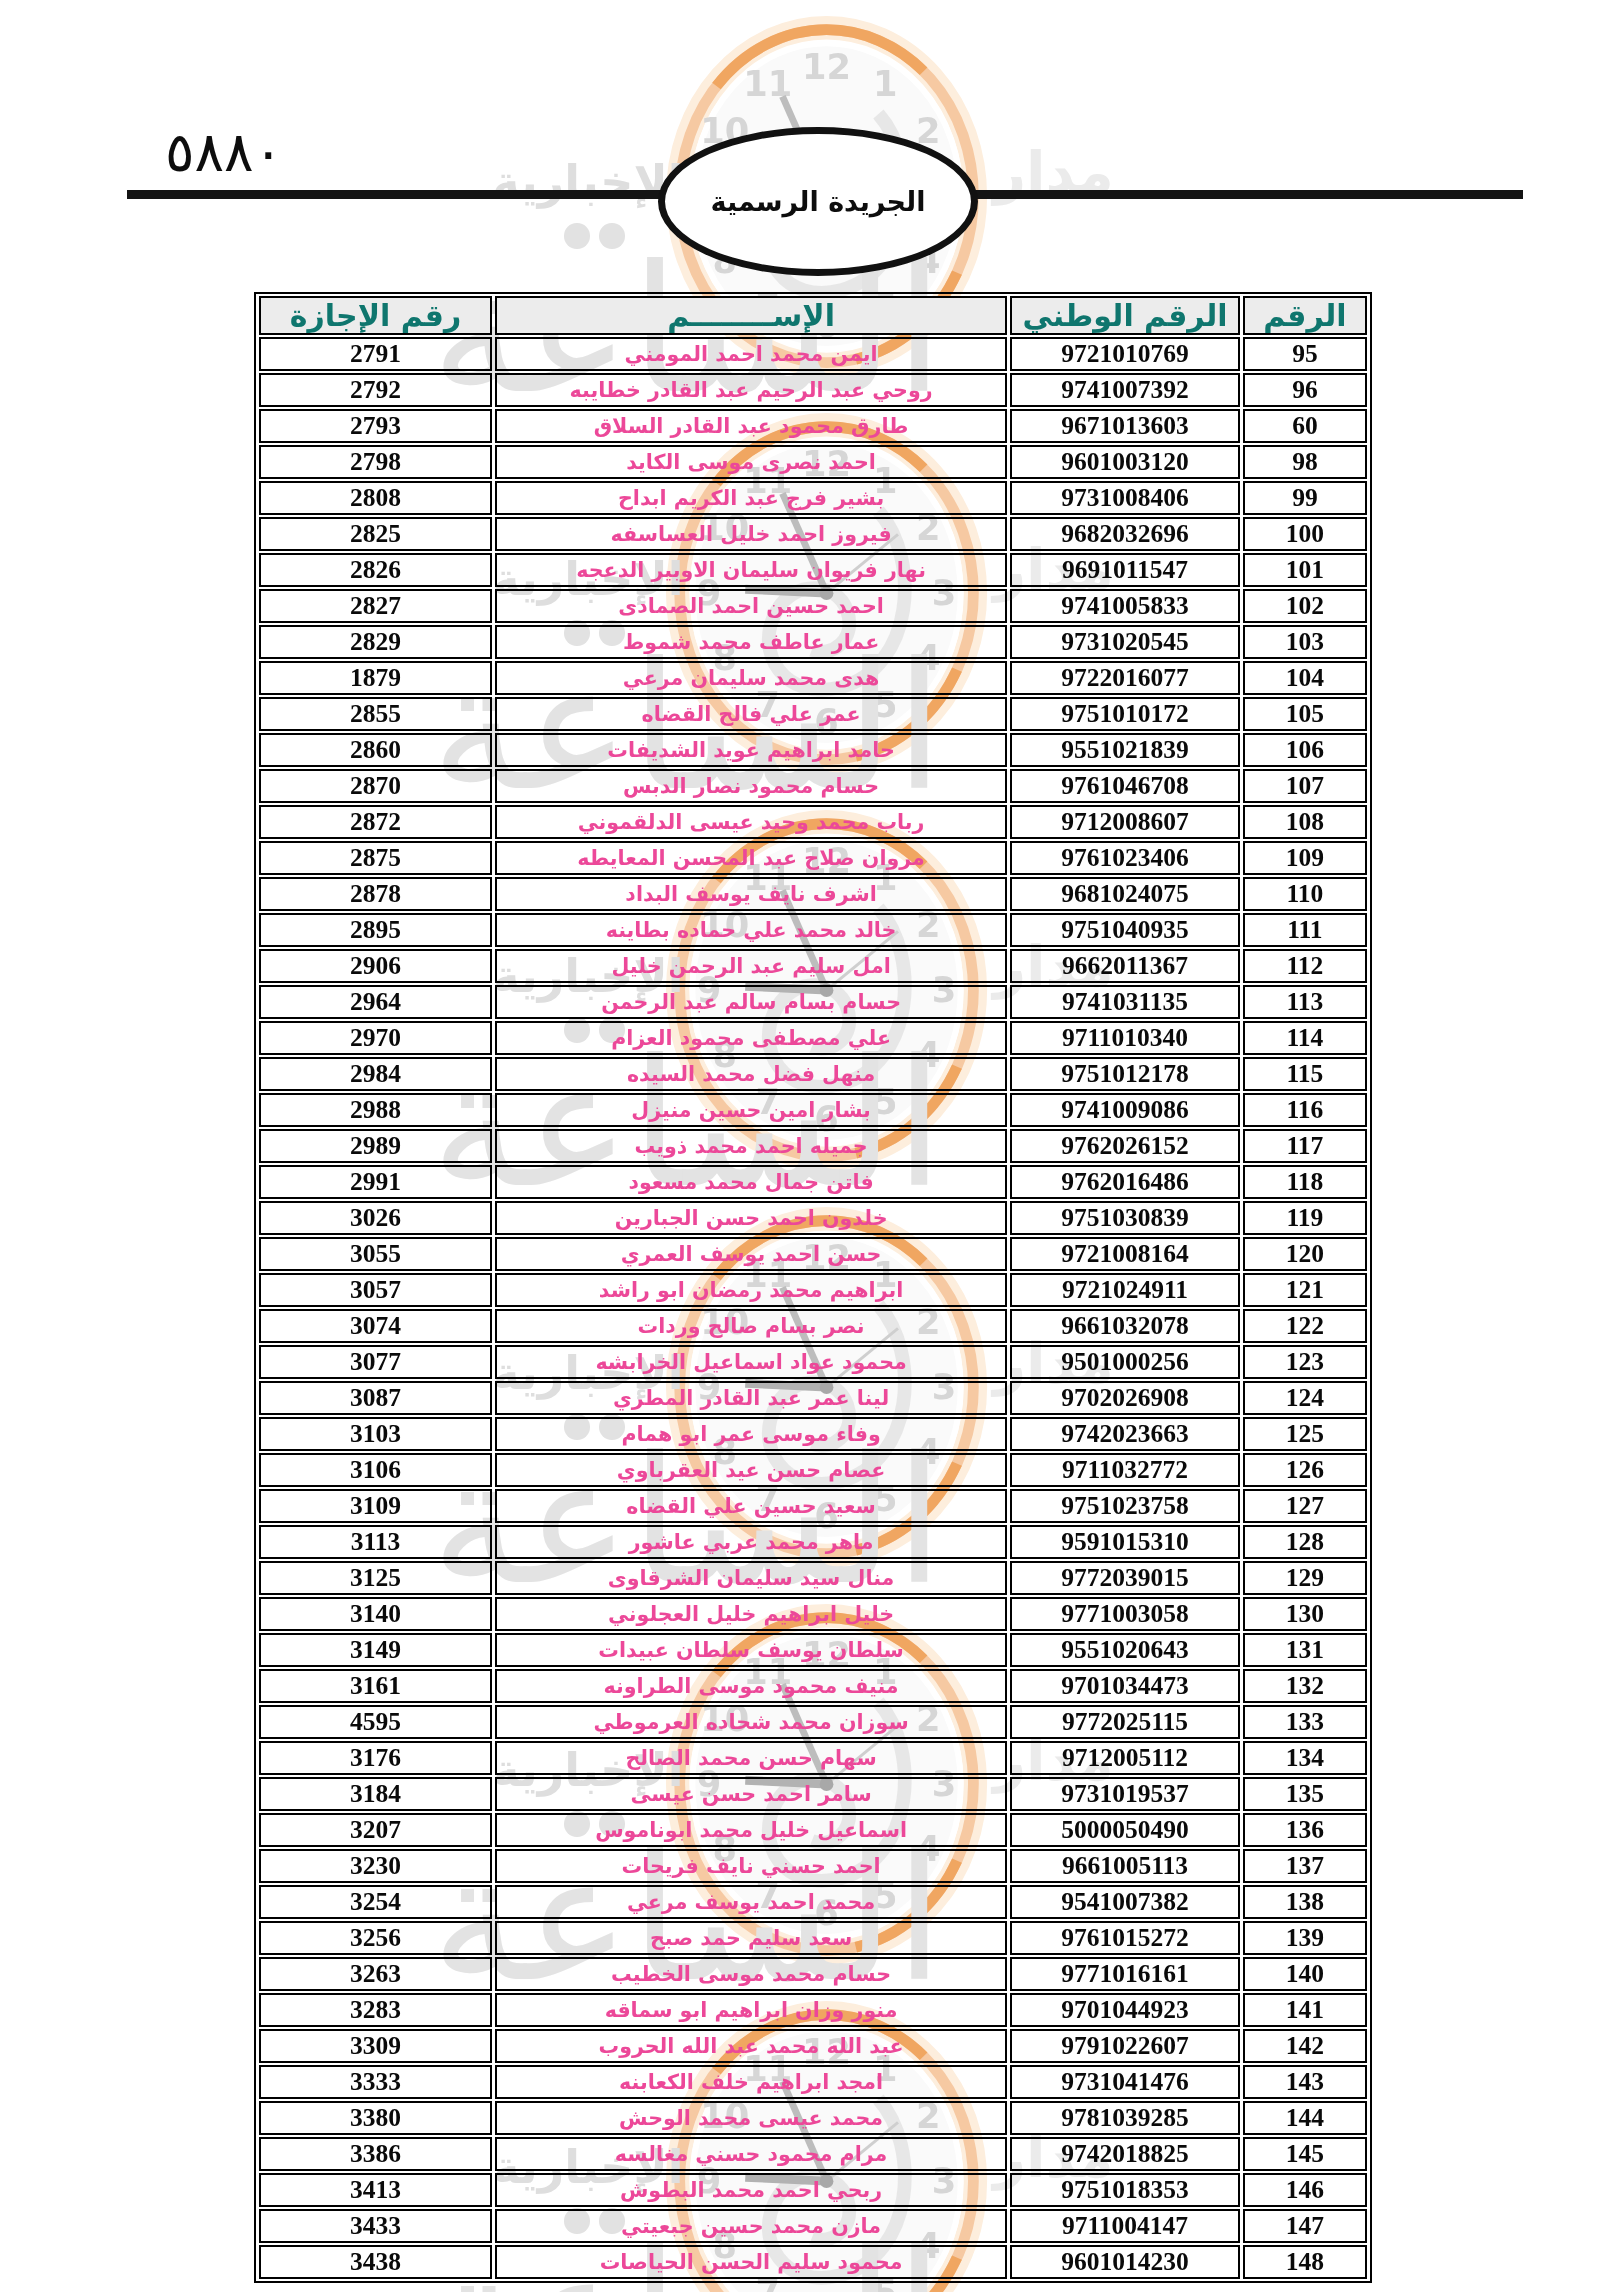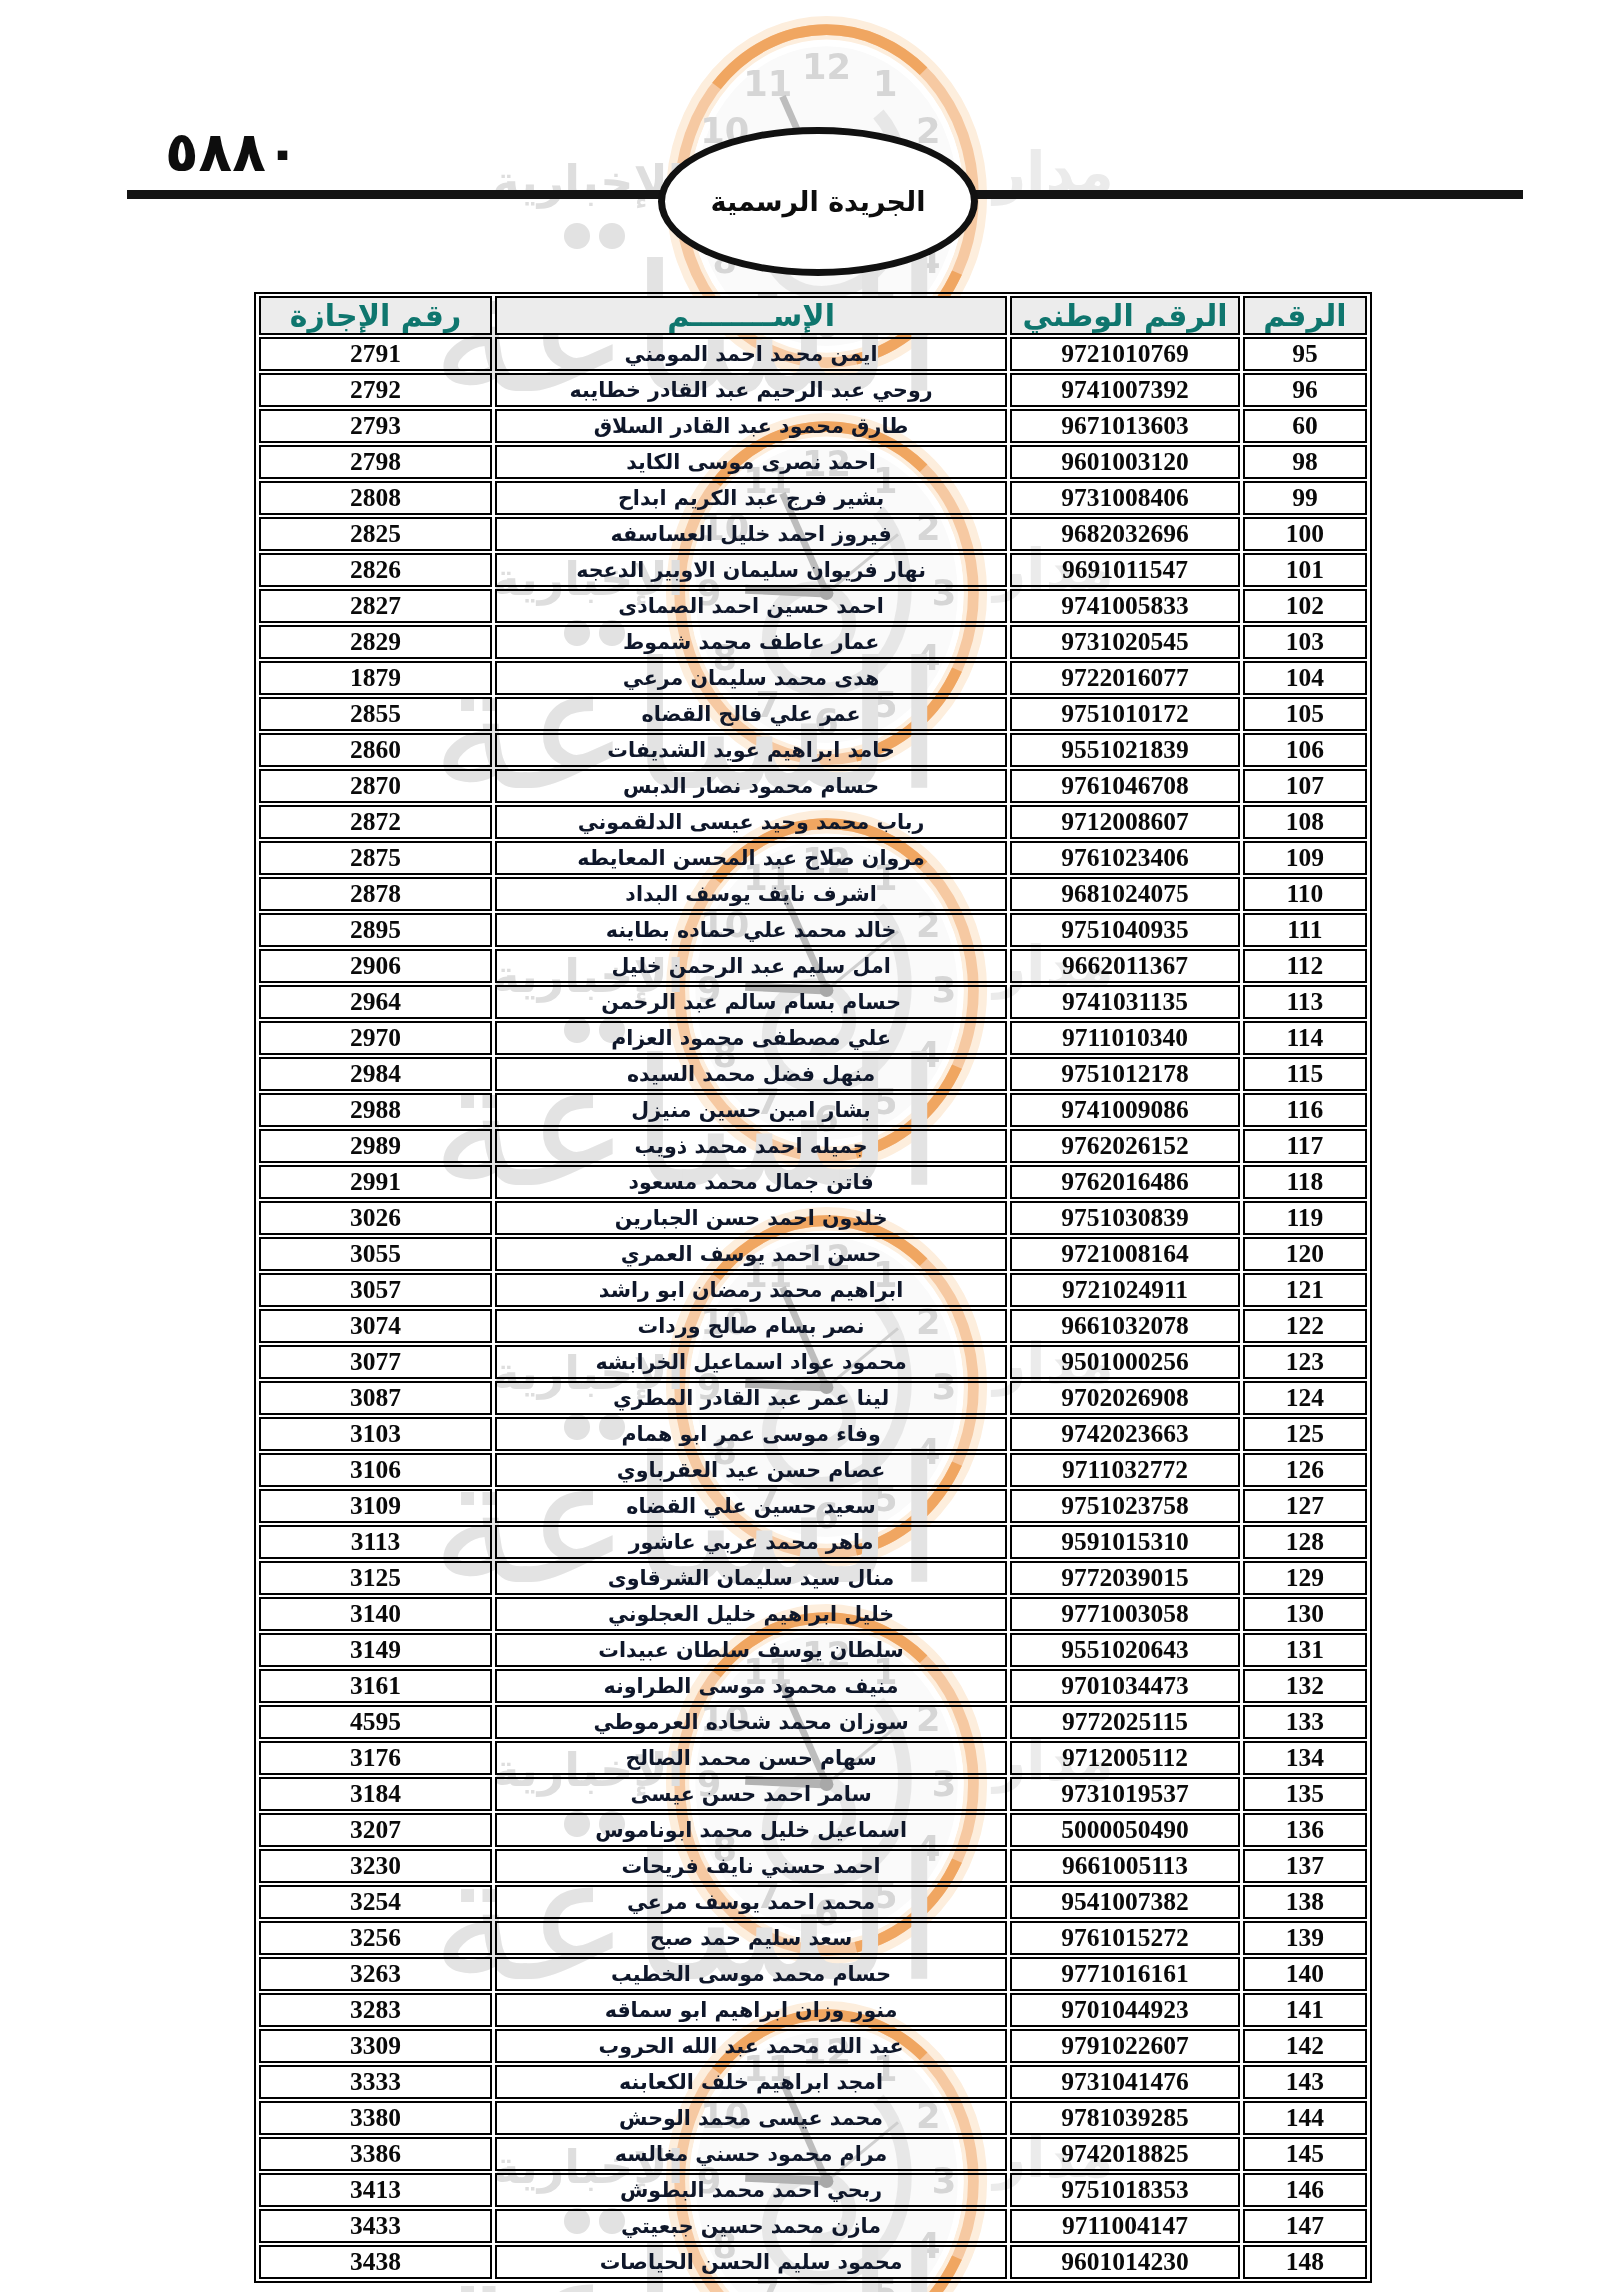--- a/index.html
+++ b/index.html
@@ -12,21 +12,21 @@
   .wm-tile{position:absolute;left:0;width:1621px;height:412px;overflow:visible;}
   .wm-tile *{position:absolute;}
   .wm-sub{left:485px;top:155px;width:206px;font-size:46px;font-weight:bold;color:#dedede;text-align:center;direction:rtl;}
   .wm-madar{left:970px;top:139px;width:167px;font-size:57px;font-weight:bold;color:#ebebeb;text-align:center;direction:rtl;}
   .wm-big{left:431px;top:243px;width:706px;font-size:176px;font-weight:normal;color:#e3e3e3;text-align:left;direction:rtl;line-height:1;}
   .wm-dot{width:25.5px;height:25.5px;border-radius:50%;background:#e2e2e2;}
   .wm-clock{left:665px;top:7.8px;}
   
   .issue-number{
     position:absolute;left:165px;top:120px;z-index:2;
-    font-size:55px;font-weight:bold;color:#0d0d0d;direction:rtl;letter-spacing:2.9px;
+    font-size:55px;font-weight:normal;color:#0d0d0d;direction:rtl;letter-spacing:2.9px;
   }
   .head-rule{position:absolute;left:127px;top:190px;width:1396px;height:8.8px;background:#141414;z-index:1;}
   .banner-ellipse{
     position:absolute;left:658px;top:127px;width:306px;height:135px;z-index:2;
     background:#ffffff;border:7.8px solid #111;border-radius:50%;
     display:flex;align-items:center;justify-content:center;
   }
   .banner-ellipse span{font-size:27px;font-weight:bold;color:#0d0d0d;direction:rtl;}
   
   .tbl-wrap{
@@ -36,21 +36,21 @@
   table.records{width:100%;border-collapse:separate;border-spacing:3.9px 2.9px;background:transparent;}
   table.records th,table.records td{
     border:2px solid #000;text-align:center;vertical-align:middle;
     padding:0 3.9px;box-sizing:border-box;overflow:hidden;white-space:nowrap;
   }
   table.records th{
     height:33px;background:#ececec;font-size:30px;font-weight:bold;color:#0f766e;
   }
   table.records td{height:27.4px;background:transparent;}
   td.cell-num{font-family:"Liberation Serif","DejaVu Serif",serif;font-size:25.5px;font-weight:bold;color:#0a0a0a;}
-  td.cell-name{font-size:20.6px;font-weight:bold;color:#0f172a;direction:rtl;}
+  td.cell-name{font-size:20.6px;font-weight:bold;color:#ec4899;direction:rtl;}
 </style>
 </head>
 <body>
 
 <div class="wm-layer">
     <div class="wm-tile" style="top: 0px;">
       <svg class="wm-clock" width="327" height="392" viewBox="0 0 334 400">
     <ellipse cx="165" cy="192" rx="152" ry="172" fill="none" stroke="#fdeedd" stroke-width="24"></ellipse>
     <ellipse cx="165" cy="192" rx="150" ry="170" fill="none" stroke="#f6c9a2" stroke-width="11"></ellipse>
     <ellipse cx="165" cy="192" rx="150" ry="170" fill="none" stroke="#f0a661" stroke-width="11" pathLength="100" stroke-dasharray="24 76" stroke-dashoffset="38"></ellipse>

